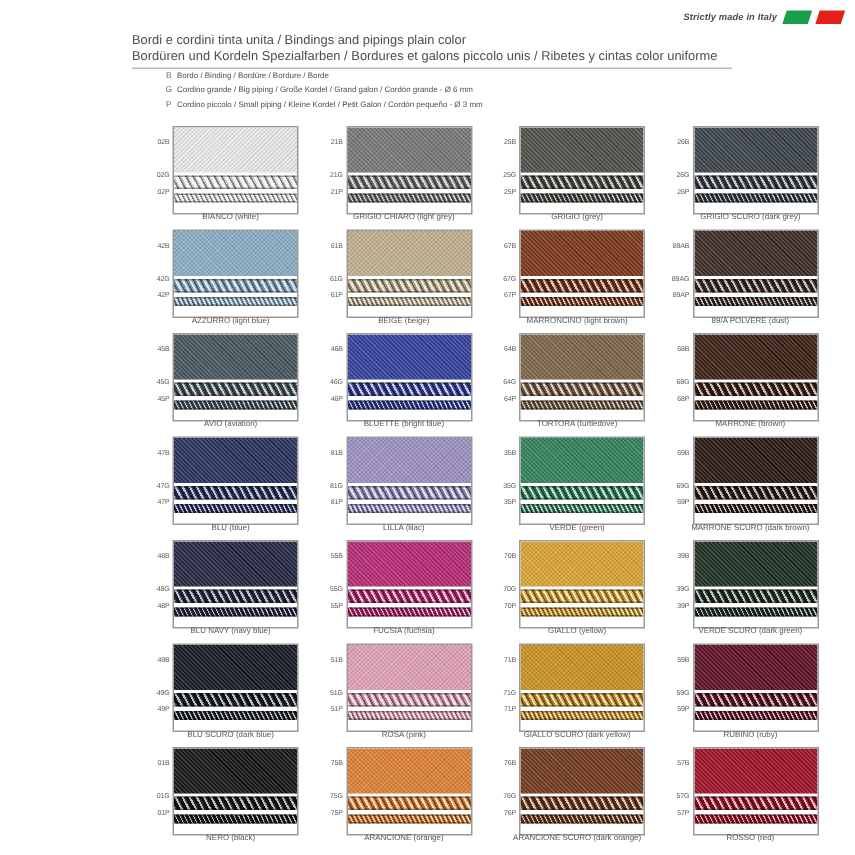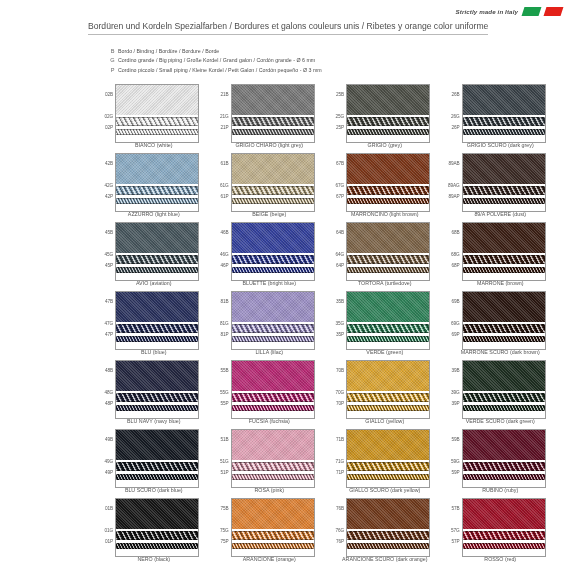--- a/index.html
+++ b/index.html
@@ -118,21 +118,22 @@
 
 <div class="page">
 
   <div class="madein">
     <span class="txt">Strictly made in Italy</span>
     <span class="flagbit" id="flag-green" style="background: rgb(26, 158, 75);"></span>
     <span class="flagbit" id="flag-red" style="background: rgb(227, 33, 25);"></span>
   </div>
 
   <div class="titlewrap">
-    <div class="t2">Bordüren und Kordeln Spezialfarben / Bordures et galons couleurs unis / Ribetes y orange color uniforme</div>
+    <div class="t1">Bordi e cordini tinta unita / Bindings and pipings plain color</div>
+    <div class="t2">Bordüren und Kordeln Spezialfarben / Bordures et galons piccolo unis / Ribetes y cintas color uniforme</div>
   </div>
 
   <div class="legend" id="legend">
       <div class="legrow">
         <div class="legkey">B</div>
         <div class="legtxt">Bordo / Binding / Bordüre / Bordure / Borde</div>
       </div>
       <div class="legrow">
         <div class="legkey">G</div>
         <div class="legtxt">Cordino grande / Big piping / Große Kordel / Grand galon /  Cordón grande - Ø 6 mm</div>

